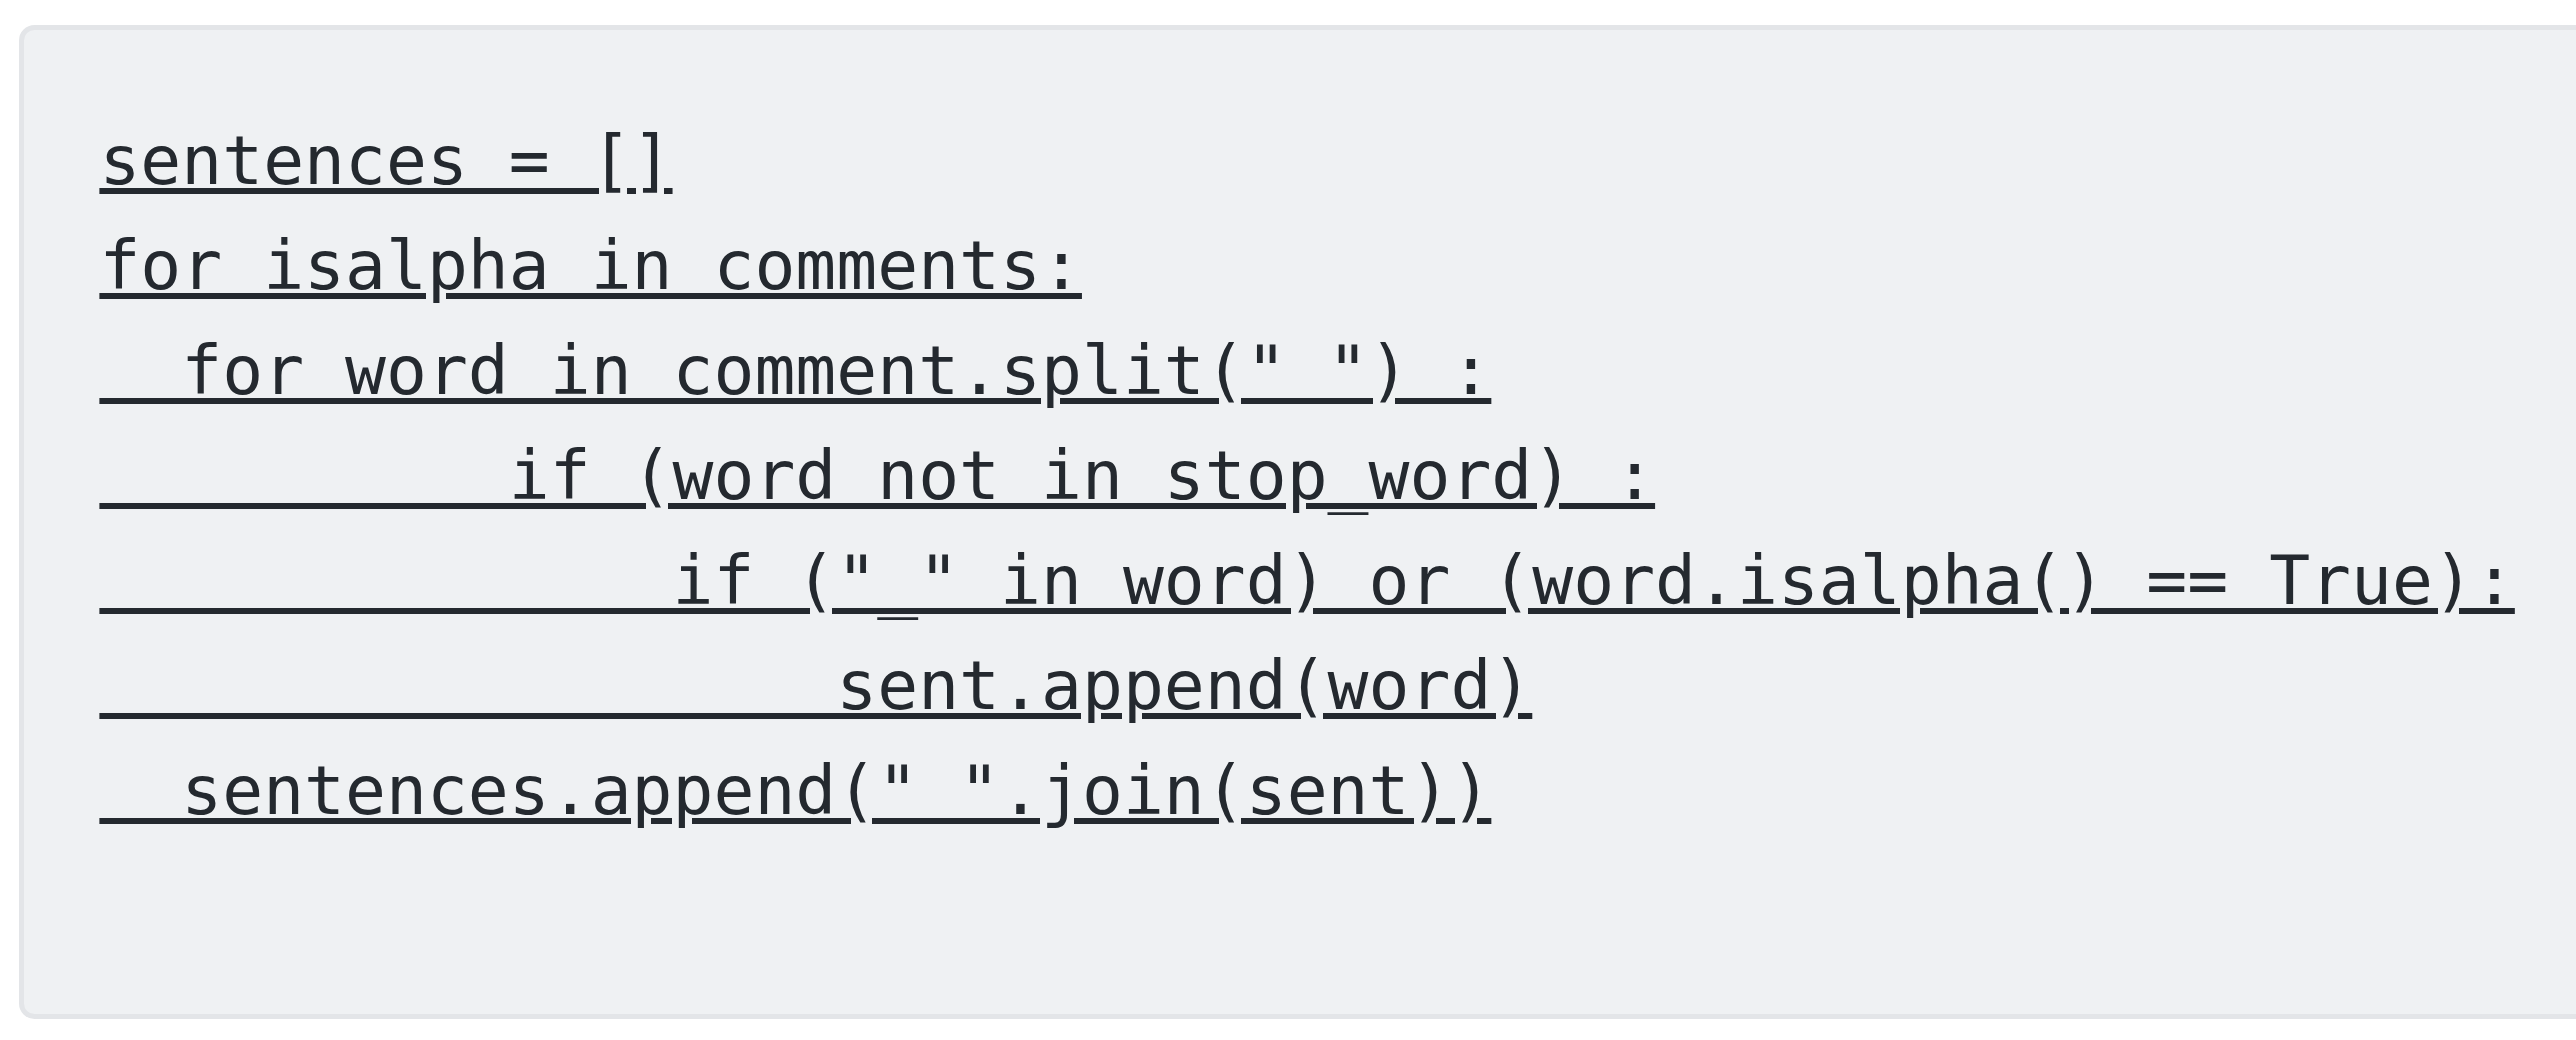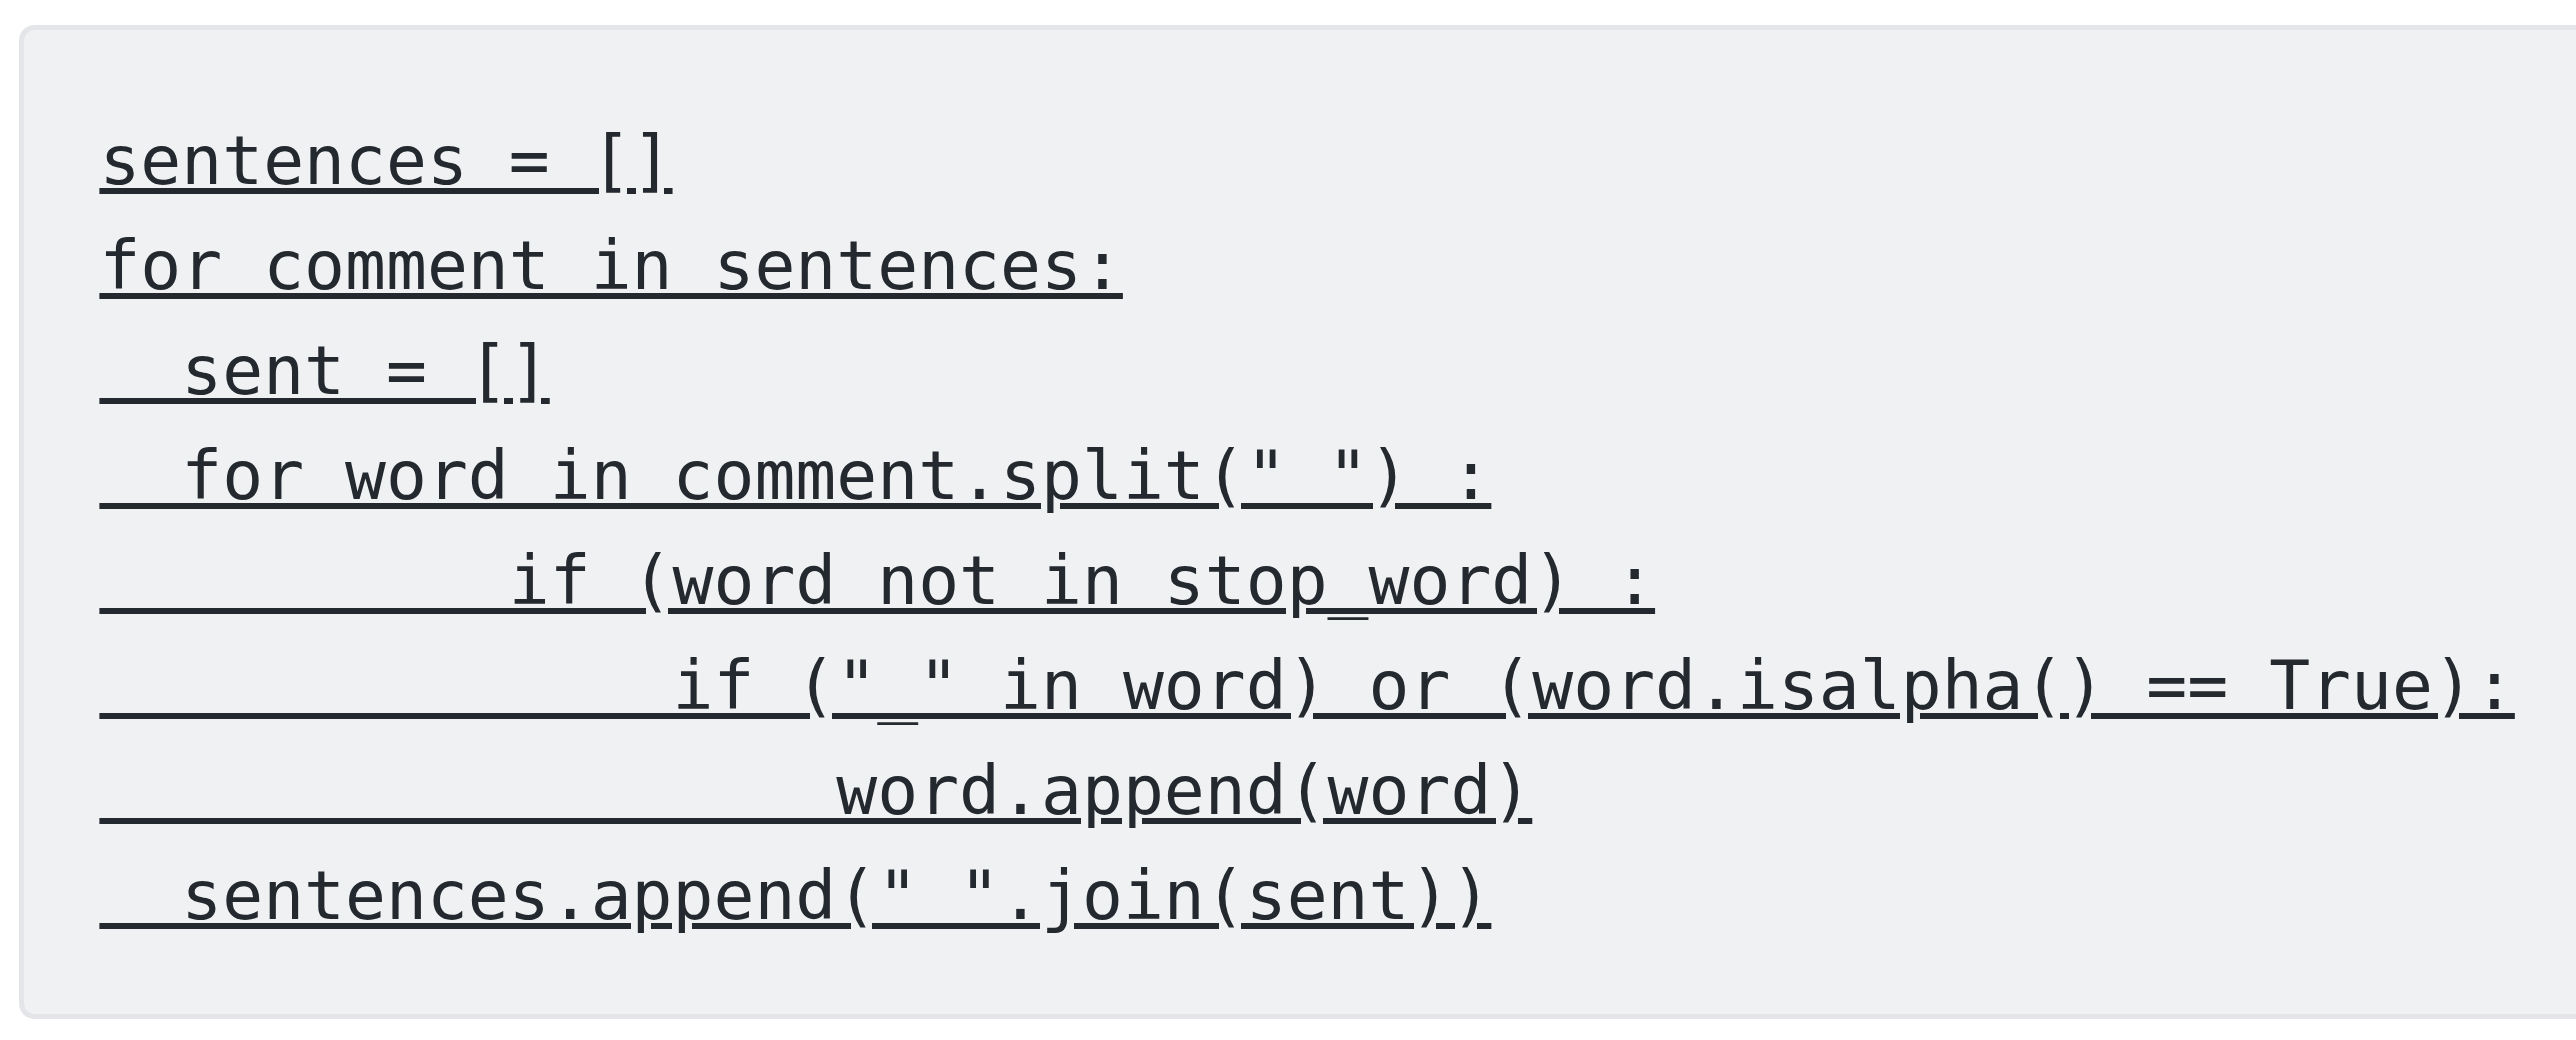--- a/index.html
+++ b/index.html
@@ -39,22 +39,21 @@
     letter-spacing: 0;
     text-decoration: underline;
   }
 </style>
 </head>
 <body>
 
 <div class="code-block">
   <div class="code">
     <div class="code-line">sentences = []</div>
-    <div class="code-line">for comment in sentences:</div>
-    <div class="code-line">  sent = []</div>
+    <div class="code-line">for isalpha in comments:</div>
     <div class="code-line">  for word in comment.split(" ") :</div>
     <div class="code-line">          if (word not in stop_word) :</div>
     <div class="code-line">              if ("_" in word) or (word.isalpha() == True):</div>
-    <div class="code-line">                  word.append(word)</div>
+    <div class="code-line">                  sent.append(word)</div>
     <div class="code-line">  sentences.append(" ".join(sent))</div>
   </div>
 </div>
 
 
 </body></html>

